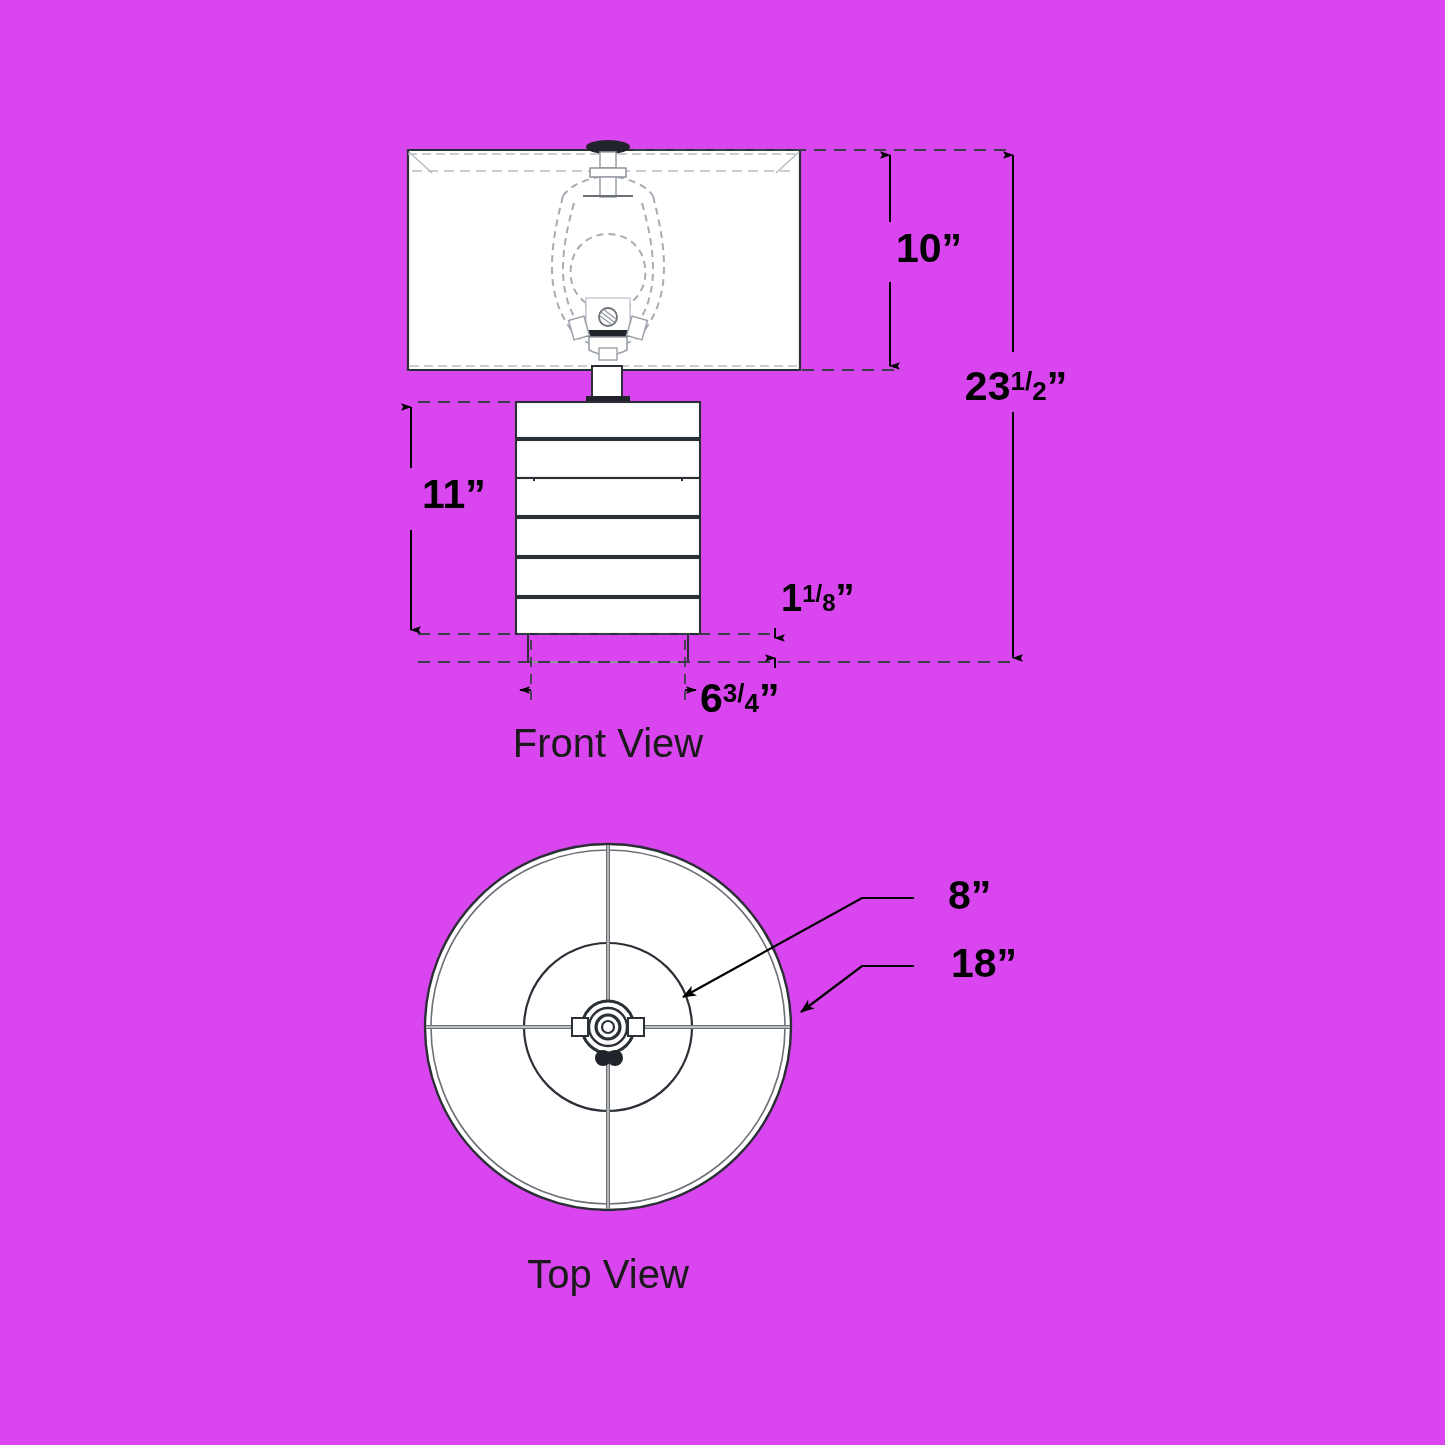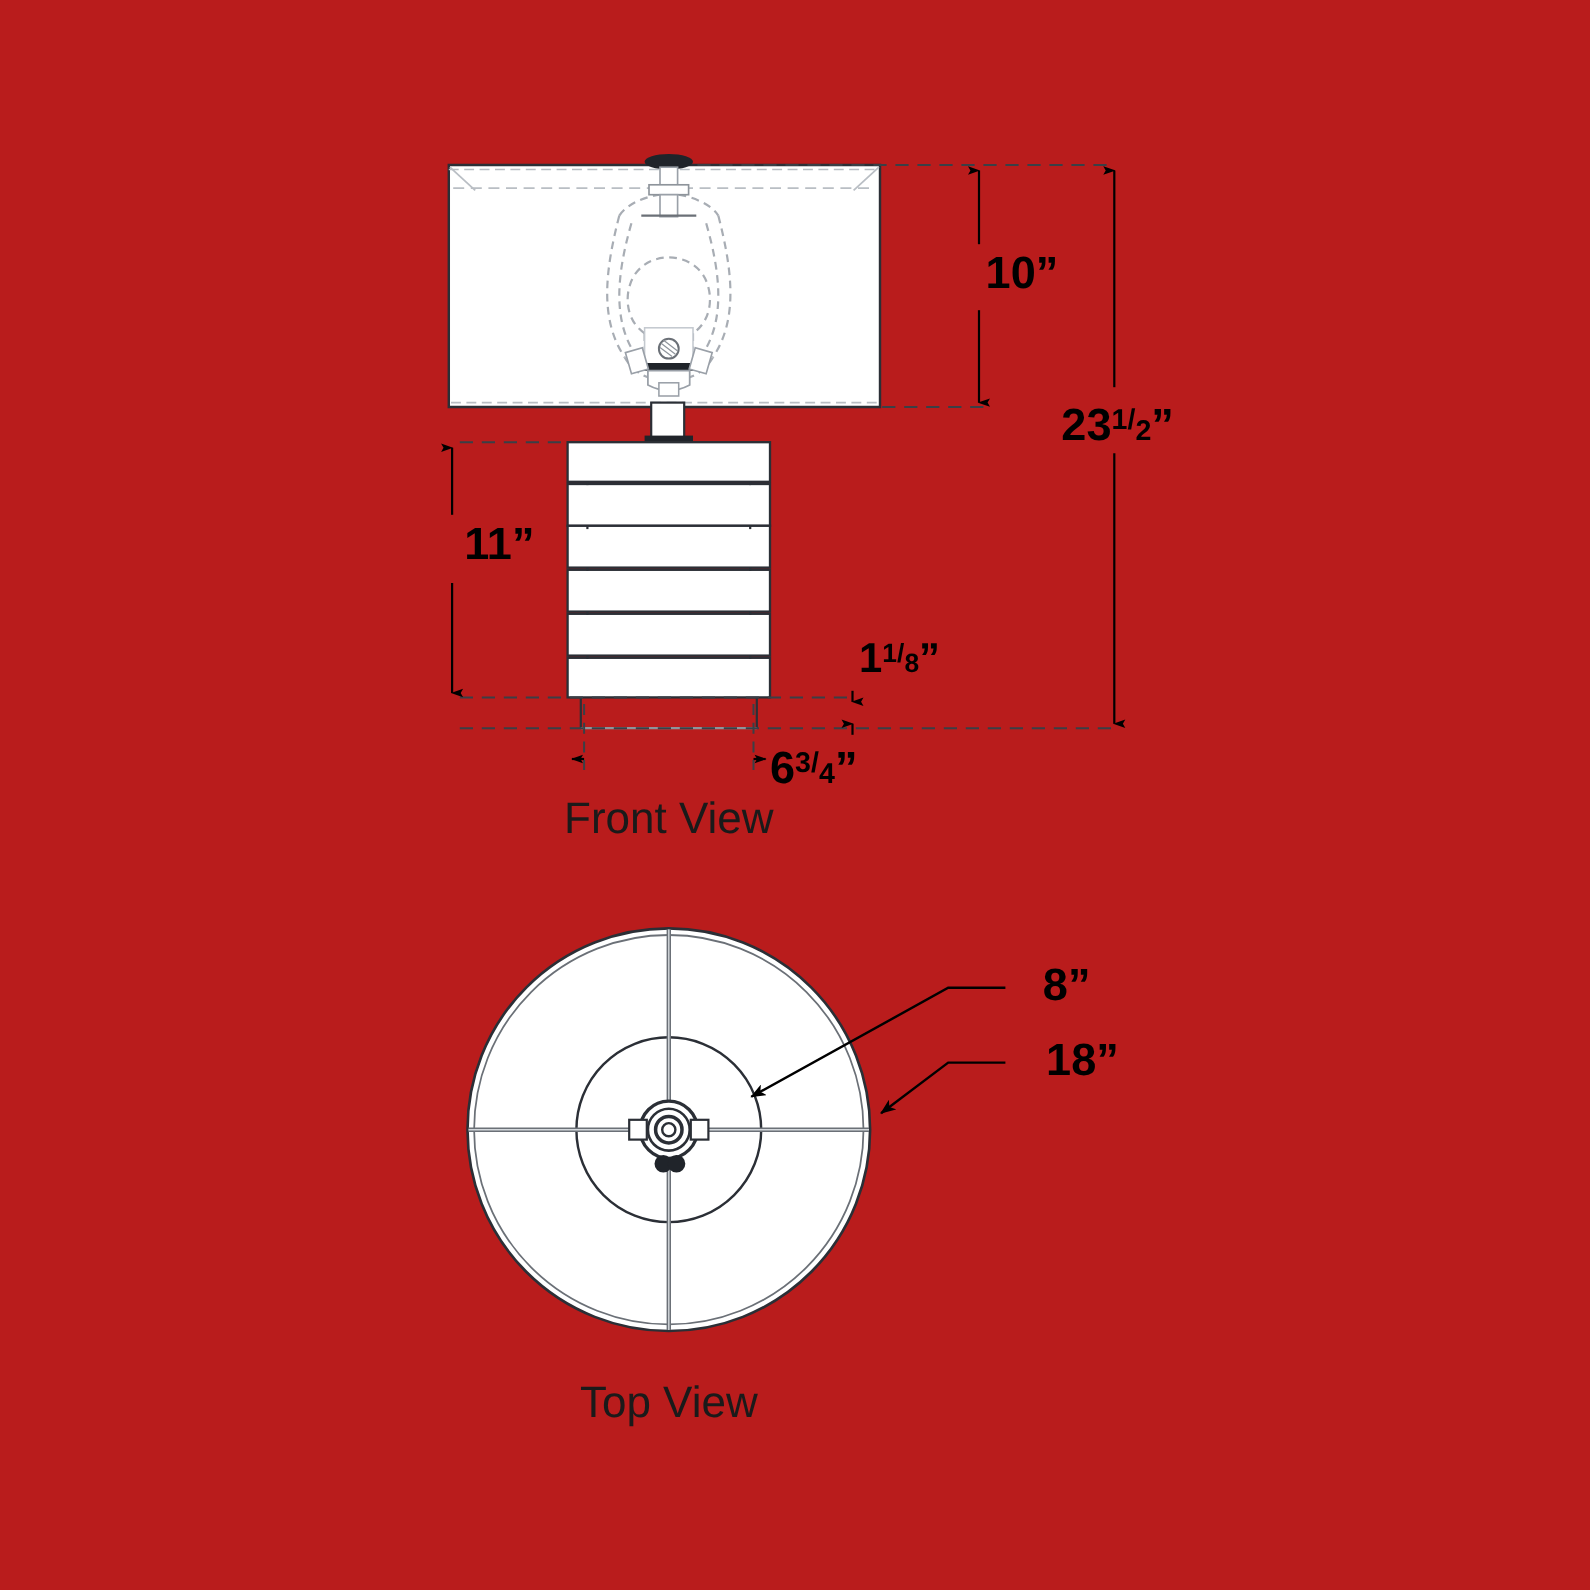--- a/index.html
+++ b/index.html
@@ -12,21 +12,21 @@
     width: 1445px;
     height: 1445px;
     font-family: "Liberation Sans", sans-serif;
     color: #000000;
     overflow: hidden;
   }
   #drawing-root {
     position: relative;
     width: 1445px;
     height: 1445px;
-    background: #b91c1c;
+    background: #d946ef;
   }
   svg#spec-svg {
     position: absolute;
     top: 0;
     left: 0;
     width: 1445px;
     height: 1445px;
     display: block;
   }
   .dim-text {

